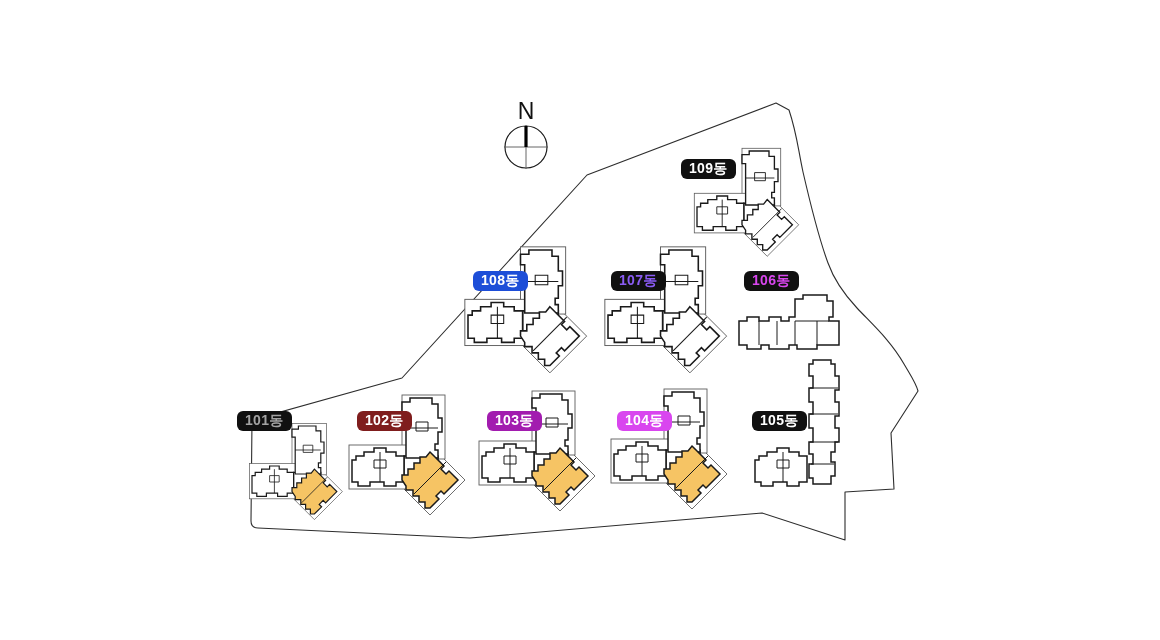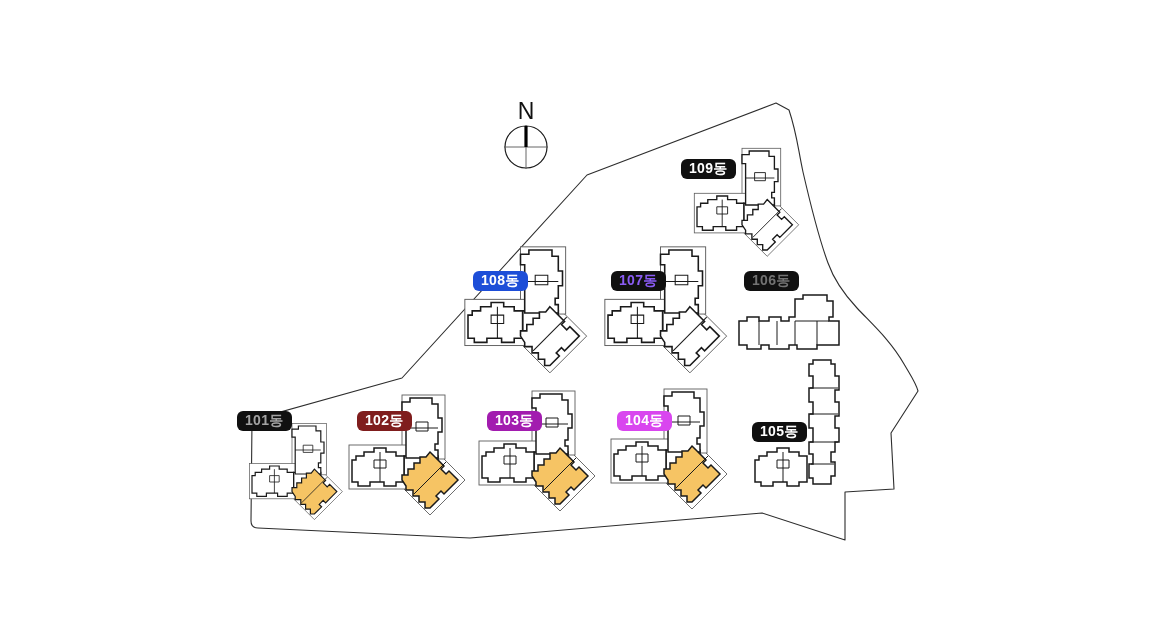--- a/index.html
+++ b/index.html
@@ -170,18 +170,18 @@
             v-5 h6 v-6 h6 v-6 h6 v-6 h6 L78,54 Z" fill="#ffffff" stroke="#1a1a1a" stroke-width="1.5" stroke-linejoin="miter"></path>
    <path d="M62,96 L94,64" stroke="#1a1a1a" stroke-width="1" fill="none"></path>
         </g>
       </g>
   </svg>
 
 <div class="bldg-label" style="left: 237px; top: 411px; background: rgb(16, 16, 16); color: #a3a3a3; text-align: right;">101동</div>
     <div class="bldg-label" style="left: 357px; top: 411px; background: #7f1d1d; color: rgb(255, 255, 255);">102동</div>
     <div class="bldg-label" style="left: 487px; top: 411px; background: #a21caf; color: rgb(255, 255, 255);">103동</div>
     <div class="bldg-label" style="left: 617px; top: 411px; background: #d946ef; color: rgb(255, 255, 255); border-radius: 6px;">104동</div>
-    <div class="bldg-label" style="left: 752px; top: 411px; background: rgb(16, 16, 16); color: rgb(255, 255, 255); margin-top: 11px;">105동</div>
-    <div class="bldg-label" style="left: 744px; top: 271px; background: rgb(16, 16, 16); color: #737373;">106동</div>
+    <div class="bldg-label" style="left: 752px; top: 411px; background: rgb(16, 16, 16); color: rgb(255, 255, 255);">105동</div>
+    <div class="bldg-label" style="left: 744px; top: 271px; background: rgb(16, 16, 16); color: #d946ef;">106동</div>
     <div class="bldg-label" style="left: 611px; top: 271px; background: rgb(16, 16, 16); color: #8b5cf6;">107동</div>
     <div class="bldg-label" style="left: 473px; top: 271px; background: #1d4ed8; color: rgb(255, 255, 255);">108동</div>
     <div class="bldg-label" style="left: 681px; top: 159px; background: rgb(16, 16, 16); color: rgb(255, 255, 255);">109동</div>
   </div>
 
 </body></html>

